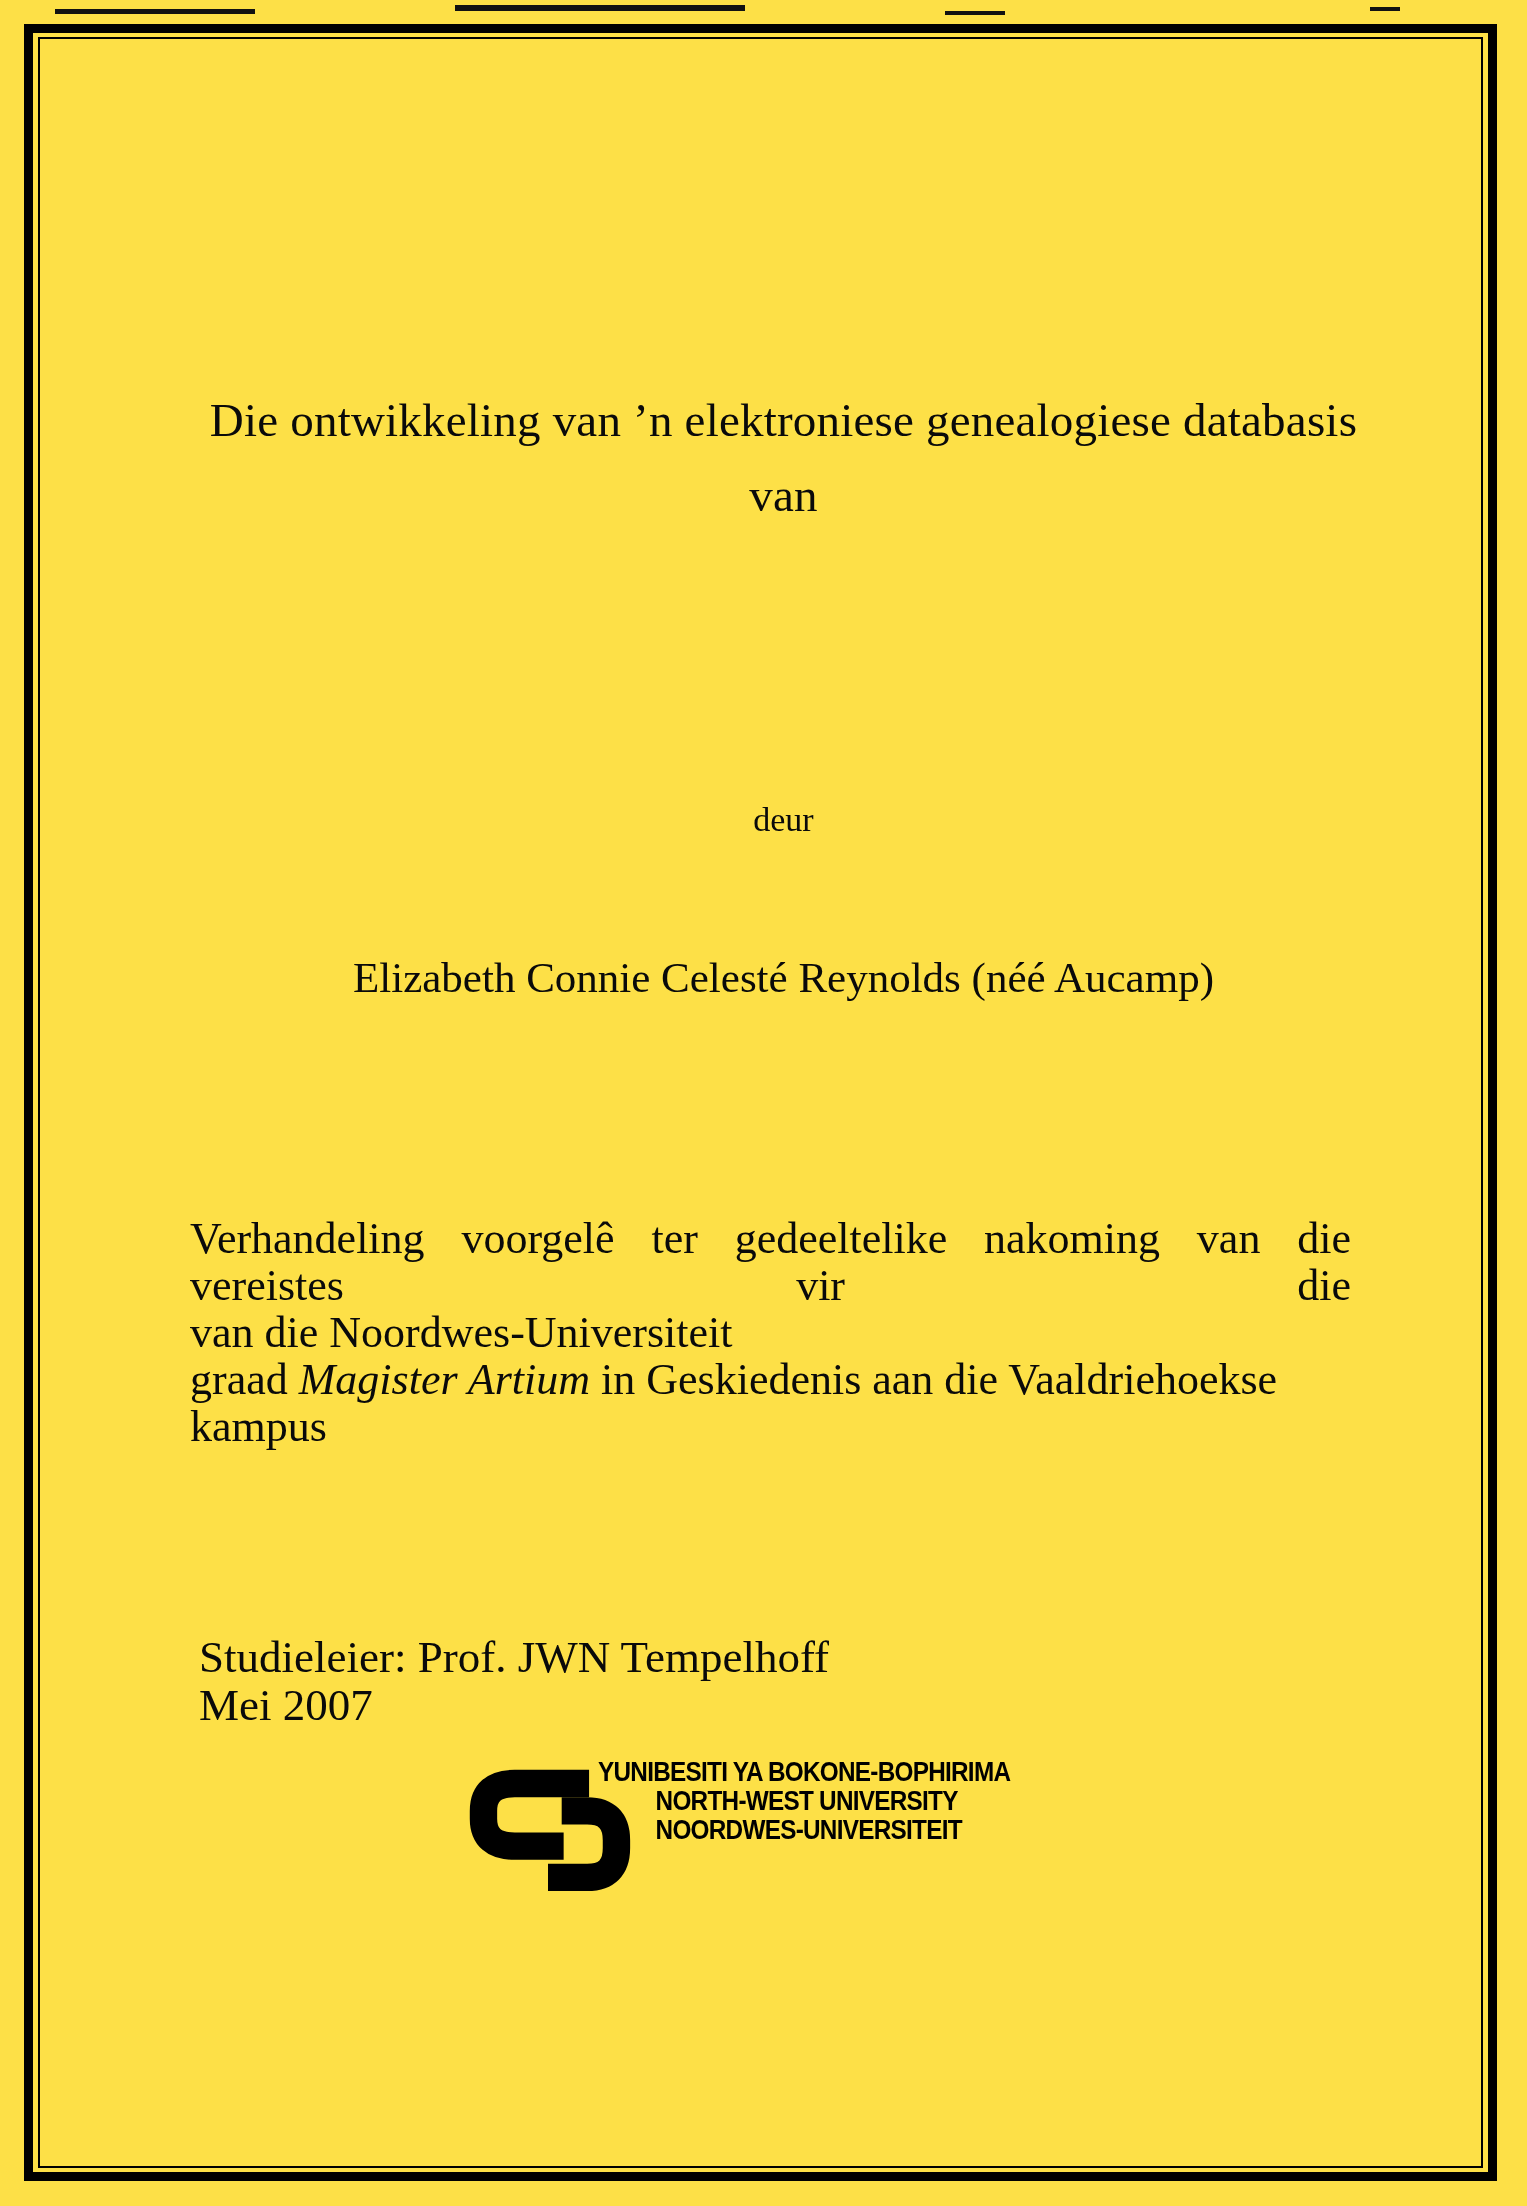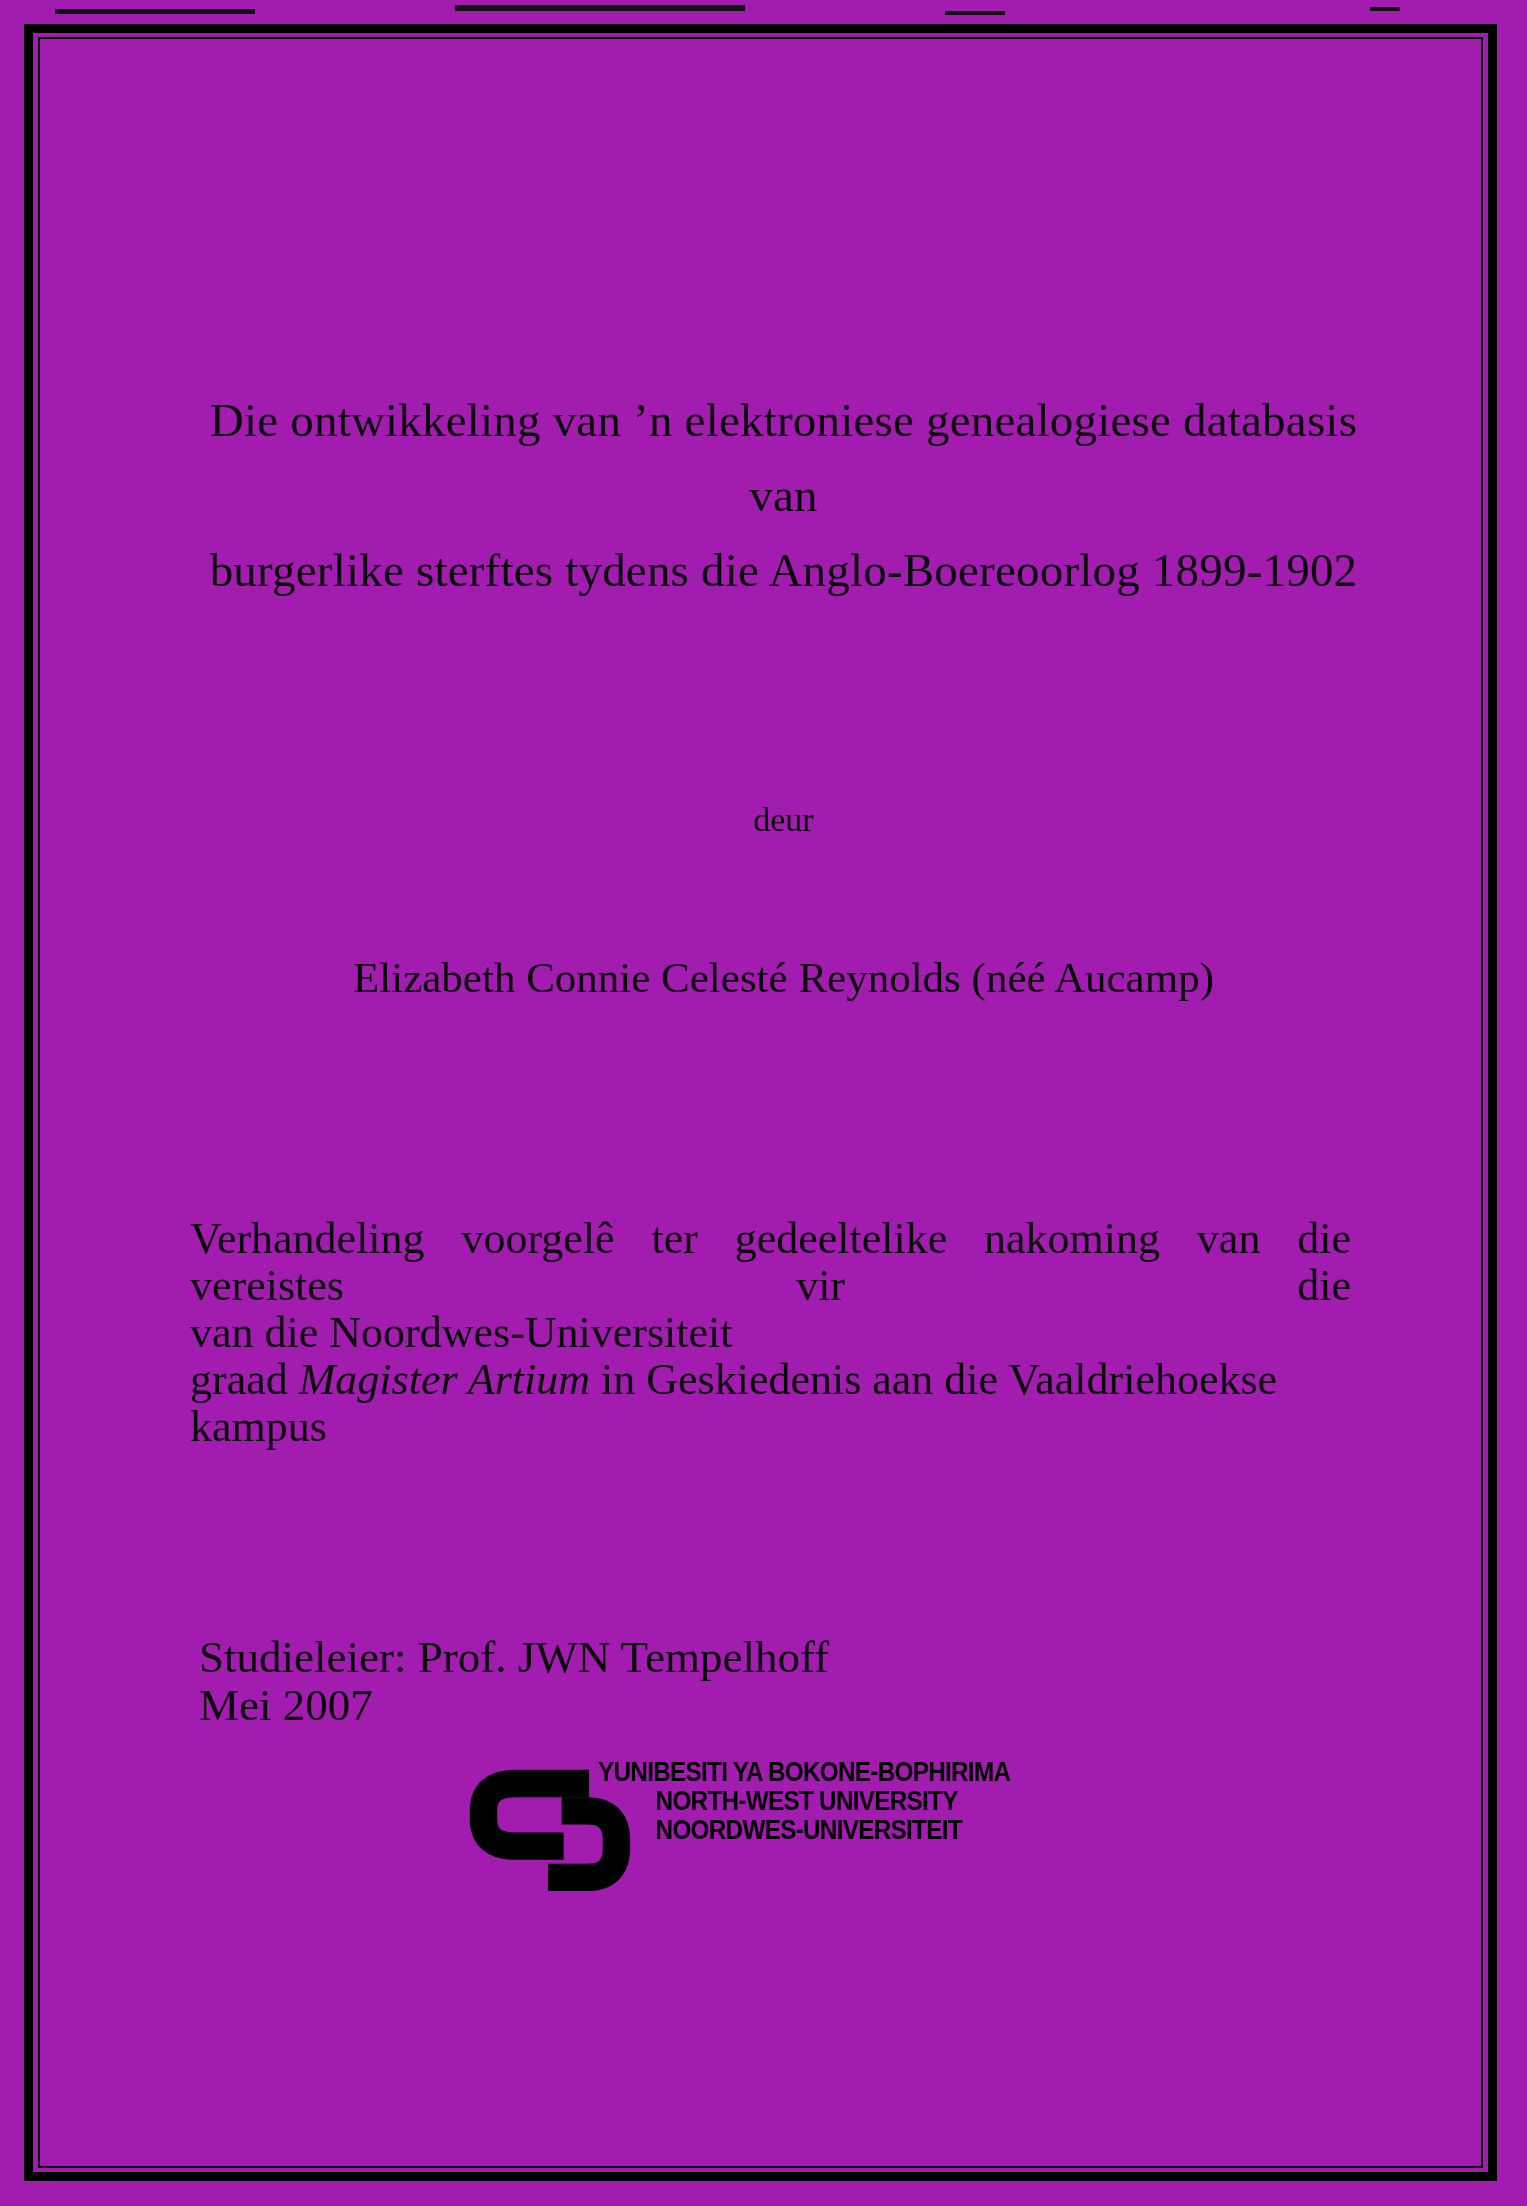--- a/index.html
+++ b/index.html
@@ -4,21 +4,21 @@
 <style>
   html, body {
     margin: 0;
     padding: 0;
     background: #e8e8e8;
   }
   .page {
     position: relative;
     width: 1527px;
     height: 2206px;
-    background: #a21caf;
+    background: #fde047;
     font-family: "Liberation Serif", serif;
     color: #0a0a0a;
     overflow: hidden;
     text-decoration: underline;
   }
   
   .outer-frame {
     position: absolute;
     left: 24px; top: 24px; right: 30px; bottom: 25px;
     border: 9px solid #000;
@@ -119,21 +119,20 @@
   <div class="scan-dash" style="left:55px; top:9px; width:200px; height:5px;"></div>
   <div class="scan-dash" style="left:455px; top:5px; width:290px; height:6px;"></div>
   <div class="scan-dash" style="left:945px; top:11px; width:60px; height:4px;"></div>
   <div class="scan-dash" style="left:1370px; top:7px; width:30px; height:4px;"></div>
 
   <div class="outer-frame"></div>
   <div class="inner-frame"></div>
 
   <div class="center-col doc-title">
     <div>Die ontwikkeling van ’n elektroniese genealogiese databasis van</div>
-    <div>burgerlike sterftes tydens die Anglo-Boereoorlog 1899-1902</div>
   </div>
 
   <div class="center-col byline-label">deur</div>
   <div class="center-col author-line">Elizabeth Connie Celesté Reynolds (néé Aucamp)</div>
 
   <div class="statement">
     <div class="justified">Verhandeling voorgelê ter gedeeltelike nakoming van die vereistes vir die</div>
     <div>van die Noordwes-Universiteit</div>
     <div><span>graad </span><span class="it">Magister Artium</span><span> in Geskiedenis aan die Vaaldriehoekse kampus</span></div>
   </div>

